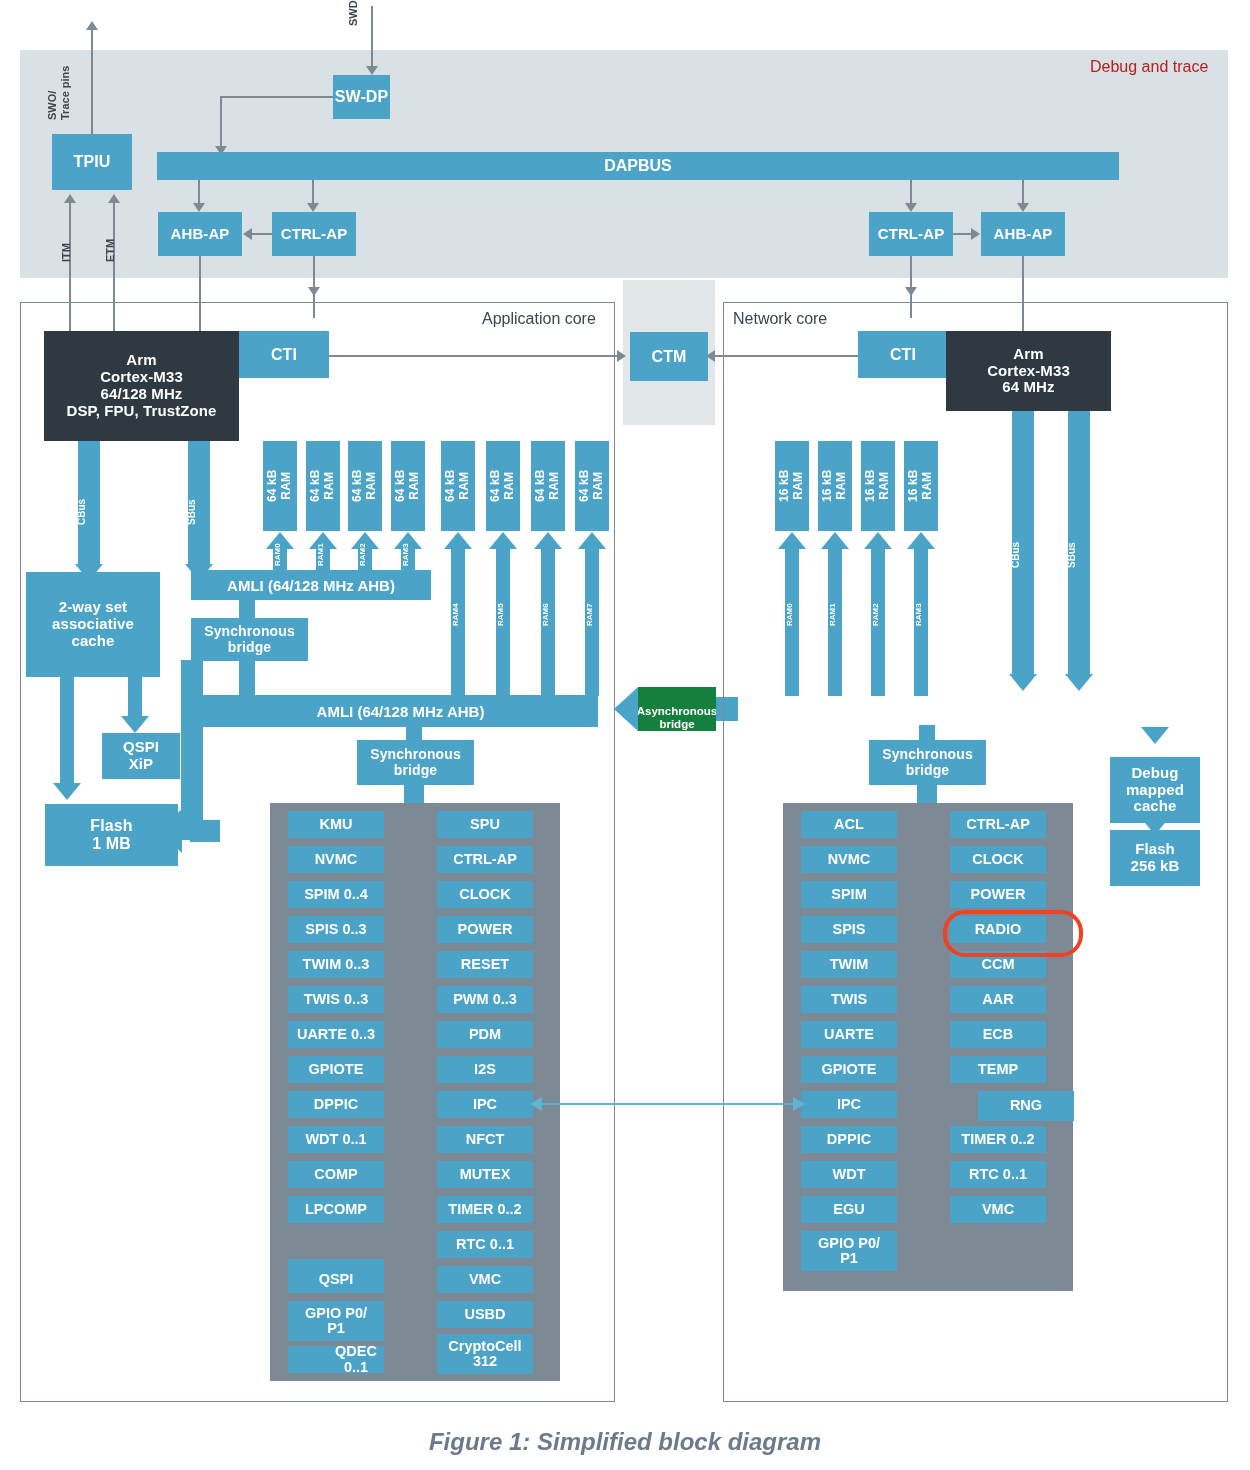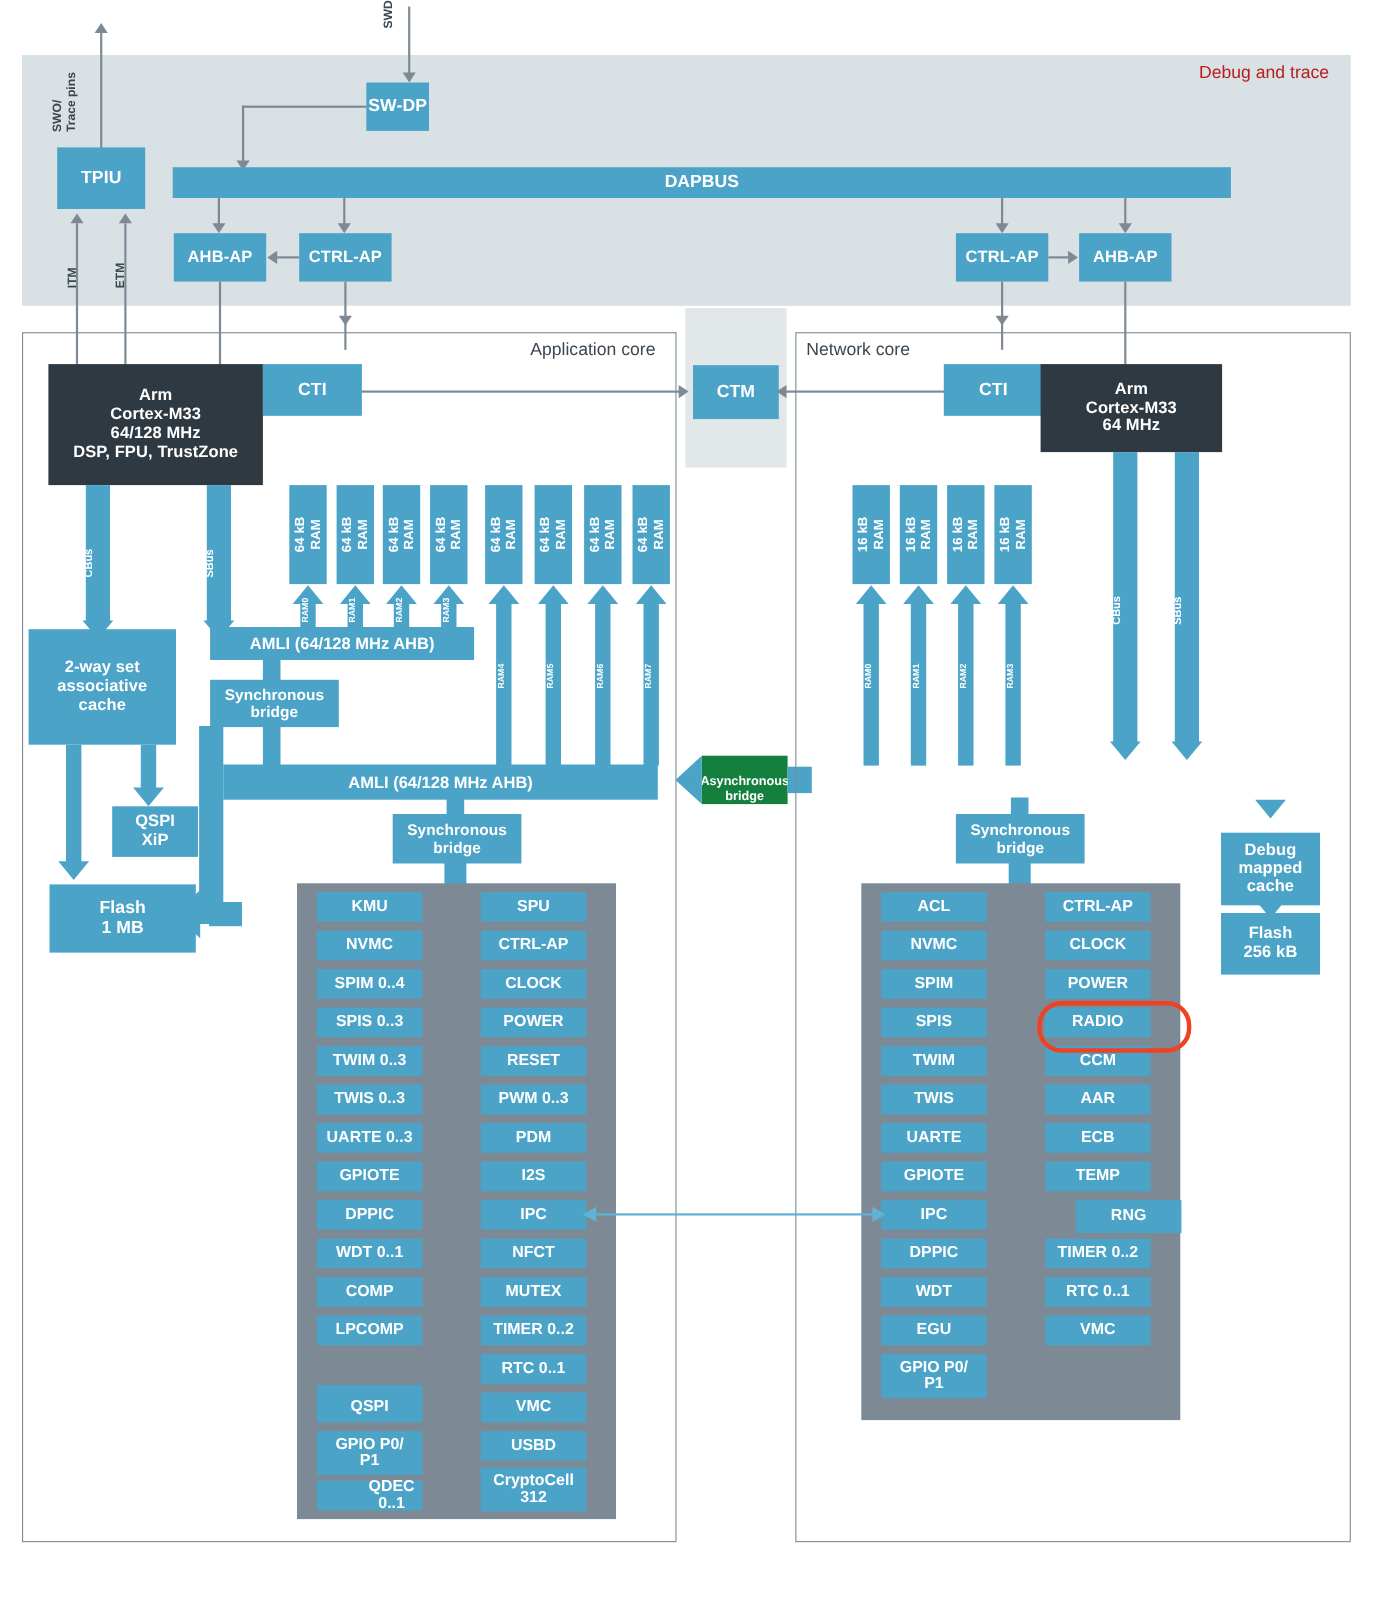--- a/index.html
+++ b/index.html
@@ -432,14 +432,15 @@
   <div class="abs periph" style="left:950px;top:1126px;width:96px;height:27px;">TIMER 0..2</div>
   <div class="abs periph" style="left:950px;top:1161px;width:96px;height:27px;">RTC 0..1</div>
   <div class="abs periph" style="left:950px;top:1196px;width:96px;height:27px;">VMC</div>
 
   <div class="hilite" style="left:943px;top:910px;width:132px;height:39px;"></div>
 
   <div class="abs" style="left:540px;top:1103px;width:258px;height:2px;background:#5fb3d4;"></div>
   <div class="abs" style="left:530px;top:1097px;width:0;height:0;border-top:7px solid transparent;border-bottom:7px solid transparent;border-right:12px solid #5fb3d4;"></div>
   <div class="abs" style="left:793px;top:1097px;width:0;height:0;border-top:7px solid transparent;border-bottom:7px solid transparent;border-left:12px solid #5fb3d4;"></div>
 
+  <div class="caption" style="left:0;top:1428px;">Figure 1: Simplified block diagram</div>
 
 </div>
 
 </body></html>

